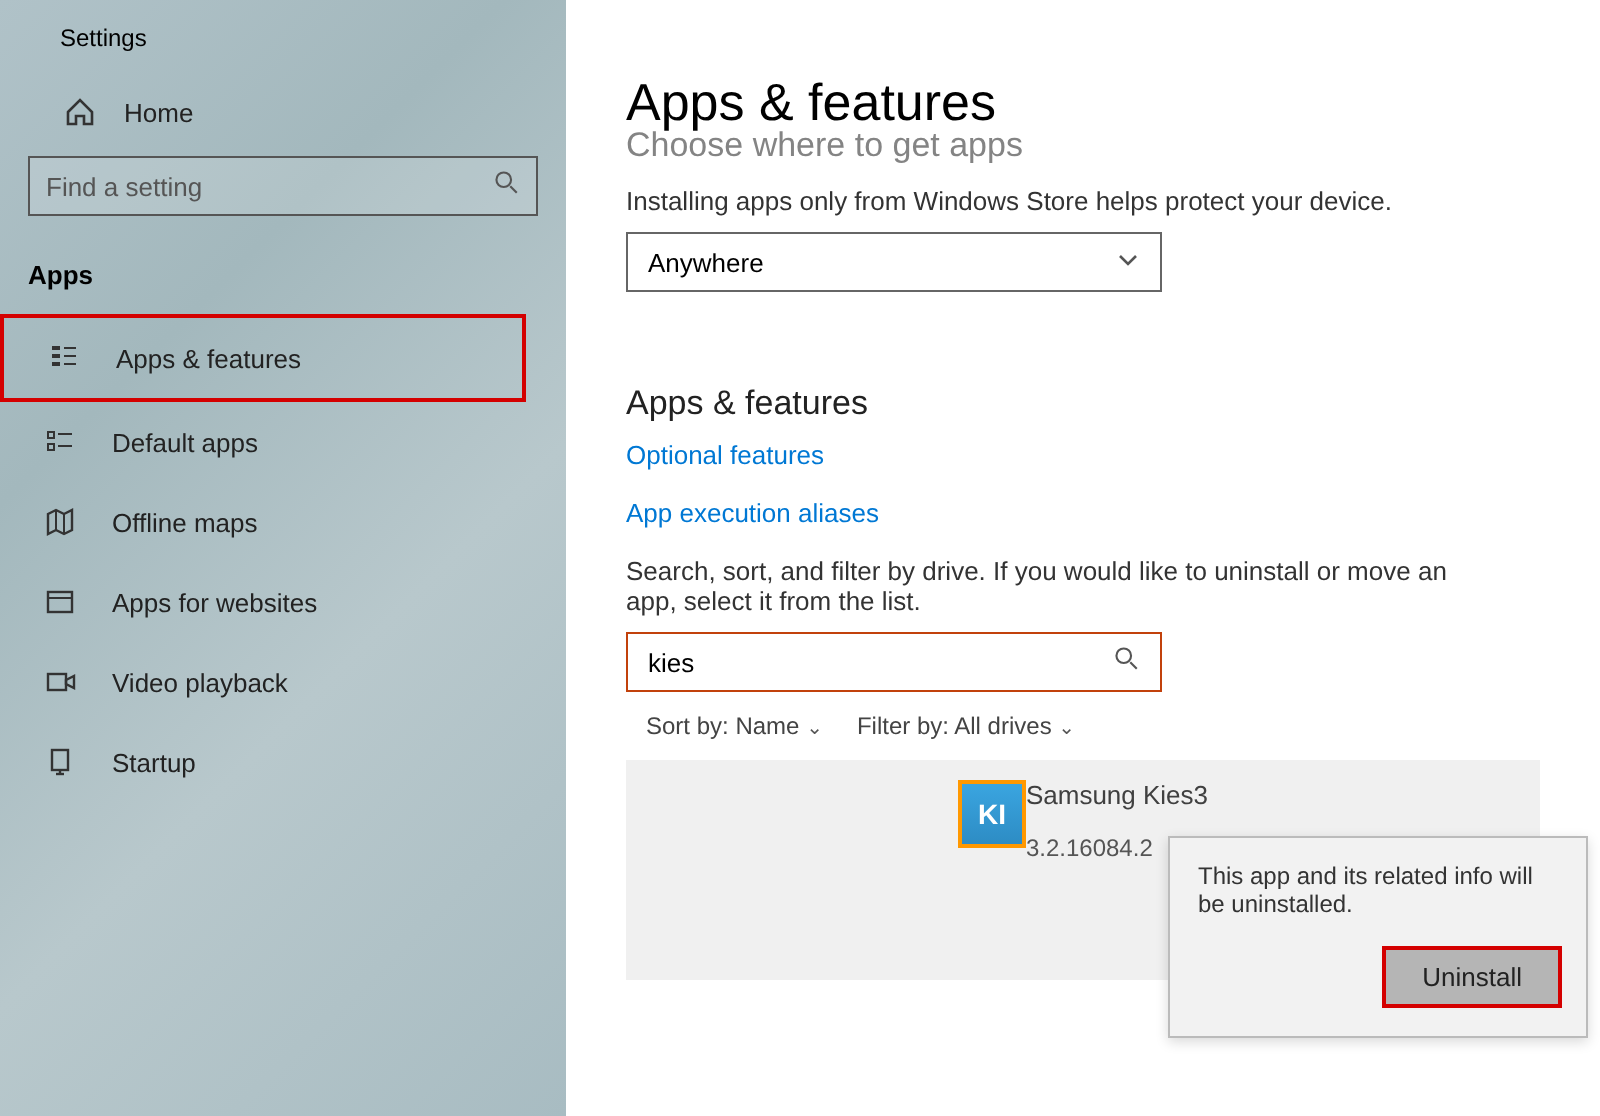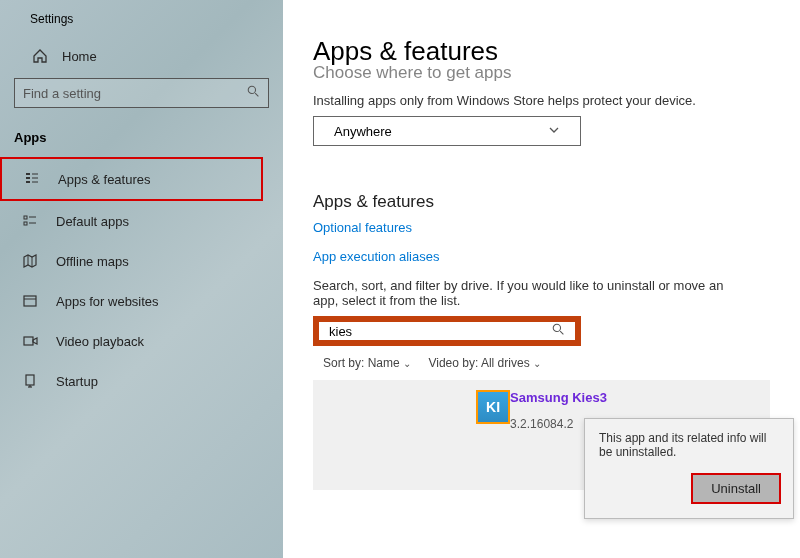--- a/index.html
+++ b/index.html
@@ -88,21 +88,21 @@
       font-size: 13px;
       color: #333;
       margin-bottom: 8px;
     }
     .dropdown {
       border: 1px solid #666;
       width: 268px;
       height: 30px;
       display: flex;
       align-items: center;
-      padding: 0 20px;
+      padding: 0 10px;
       justify-content: space-between;
       font-size: 13px;
       margin-bottom: 46px;
     }
     .section-heading {
       font-size: 17px;
       font-weight: 400;
       margin-bottom: 8px;
       color: #222;
     }
@@ -135,21 +135,21 @@
       height: 34px;
       background: linear-gradient(#3aa5e0, #2d8cc4);
       border: 2px solid #ff9800;
       display: flex;
       align-items: center;
       justify-content: center;
       color: #fff;
       font-size: 14px;
       font-weight: 600;
     }
-    .app-name { font-size: 13px; color: #6d28d9; margin-bottom: 12px; font-weight: bold; }
+    .app-name { font-size: 13px; color: #404040; margin-bottom: 12px; }
     .app-version { font-size: 12px; color: #555; }
     .btn-row {
       position: absolute;
       right: 6px;
       bottom: 6px;
       display: flex;
       gap: 8px;
     }
     .win-btn {
       background: #cfcfcf;
@@ -179,21 +179,21 @@
     }
     .popup-btn {
       background: #b5b5b5;
       border: 2px solid #d40000;
       padding: 6px 18px;
       font-size: 13px;
       color: #222;
     }
 
     .search-input-main {
-      border: 6px solid #c2410c;
+      border: 1px solid #c2410c;
       width: 268px;
       height: 30px;
       display: flex;
       align-items: center;
       padding: 0 10px;
       justify-content: space-between;
       font-size: 13px;
       margin-bottom: 10px;
     }
     .chev { font-size: 10px; color: #555; }
@@ -324,21 +324,21 @@
     </span>
   </div>
 
   <div class="filter-row">
     <div>
       <span>Sort by:</span>
       <span>Name</span>
       <span class="chev"> ⌄</span>
     </div>
     <div>
-      <span>Video by:</span>
+      <span>Filter by:</span>
       <span>All drives</span>
       <span class="chev"> ⌄</span>
     </div>
   </div>
 
   <div class="app-list">
     <div class="app-row" style="height:110px;">
       <div class="app-icon">
         <span>KI</span>
       </div>

